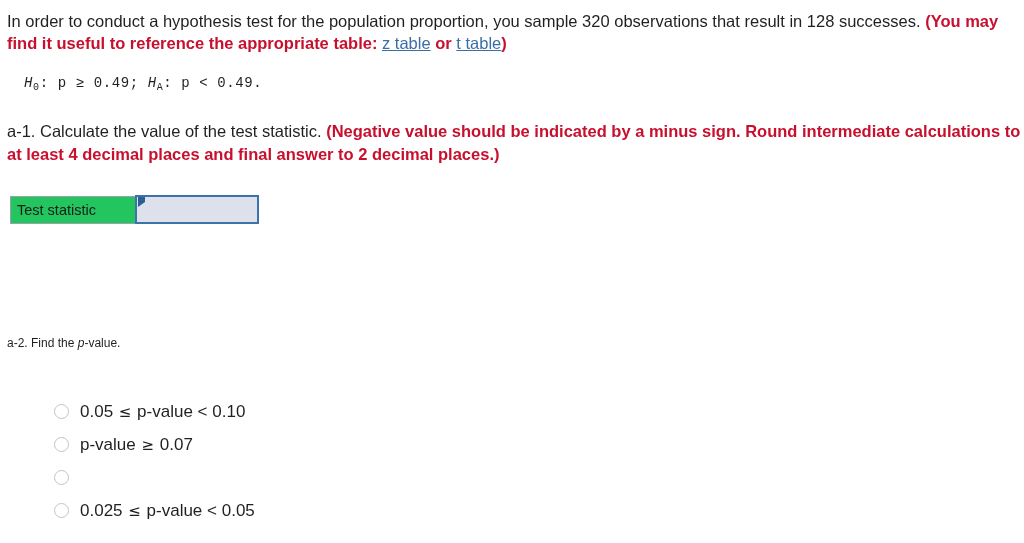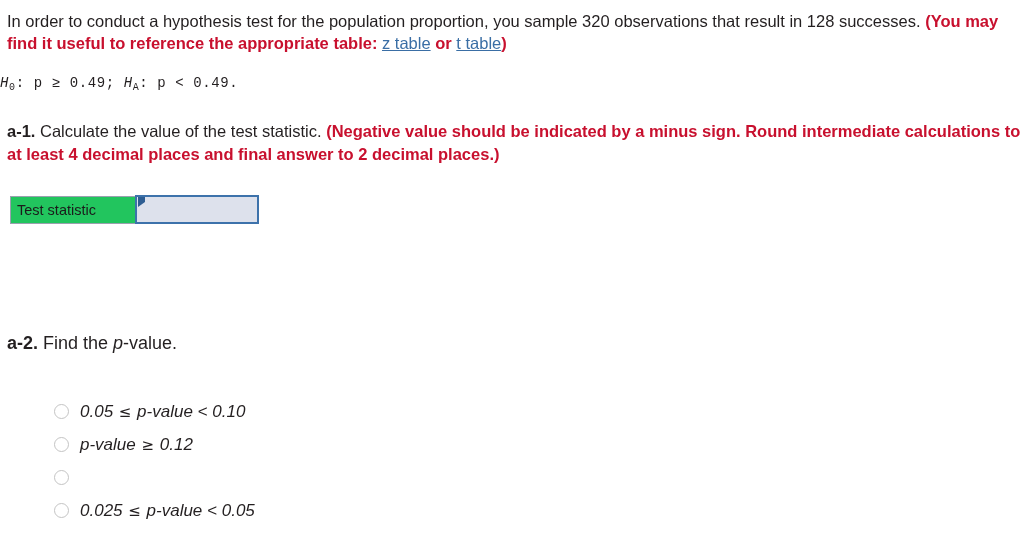--- a/index.html
+++ b/index.html
@@ -42,21 +42,21 @@
   .tablelink {
     color: #3a6ea5;
     text-decoration: underline;
     font-weight: normal;
     cursor: pointer;
   }
 
   
   .hypothesis {
     position: absolute;
-    left: 0;
+    left: 24px;
     top: 68px;
     font-family: "Liberation Mono", "DejaVu Sans Mono", monospace;
     font-size: 14px;
     letter-spacing: 0.6px;
     color: #231f20;
     white-space: nowrap;
   }
   .hypothesis i {
     font-style: italic;
   }
@@ -68,21 +68,21 @@
   
   .a1 {
     position: absolute;
     left: 7px;
     top: 113px;
     width: 1014px;
     font-size: 16.5px;
     line-height: 23px;
   }
   .qlabel {
-    font-weight: bold;
+    font-weight: normal;
   }
 
   
   .answer-table {
     position: absolute;
     left: 10px;
     top: 188px;
     border-collapse: collapse;
   }
   .answer-table td {
@@ -128,21 +128,21 @@
     padding: 0 4px;
     box-sizing: border-box;
     color: #1b1b1b;
   }
 
   
   .a2 {
     position: absolute;
     left: 7px;
     top: 325px;
-    font-size: 18px;
+    font-size: 12px;
     line-height: 22px;
   }
   .a2 .ital {
     font-style: italic;
   }
 
   
   .options {
     position: absolute;
     left: 54px;
@@ -162,21 +162,20 @@
     box-sizing: border-box;
     flex: 0 0 auto;
     cursor: pointer;
   }
   .option-label {
     margin-left: 11px;
     font-size: 17px;
     color: #231f20;
     white-space: nowrap;
     cursor: pointer;
-    font-style: italic;
   }
   .option-label .ineq {
     font-family: "DejaVu Sans", sans-serif;
     font-size: 15px;
     padding: 0 1px;
   }
 </style>
 </head>
 <body>
 
@@ -212,21 +211,21 @@
 
   <div class="options">
 
     <div class="option-row">
       <span class="radio"></span>
       <span class="option-label"><span>0.05 </span><span class="ineq">≤</span><span> p-value &lt; 0.10</span></span>
     </div>
 
     <div class="option-row">
       <span class="radio"></span>
-      <span class="option-label"><span>p-value </span><span class="ineq">≥</span><span> 0.12</span></span>
+      <span class="option-label"><span>p-value </span><span class="ineq">≥</span><span> 0.07</span></span>
     </div>
 
 
     <div class="option-row">
       <span class="radio"></span>
     </div>
 
     <div class="option-row">
       <span class="radio"></span>
       <span class="option-label"><span>0.025 </span><span class="ineq">≤</span><span> p-value &lt; 0.05</span></span>

